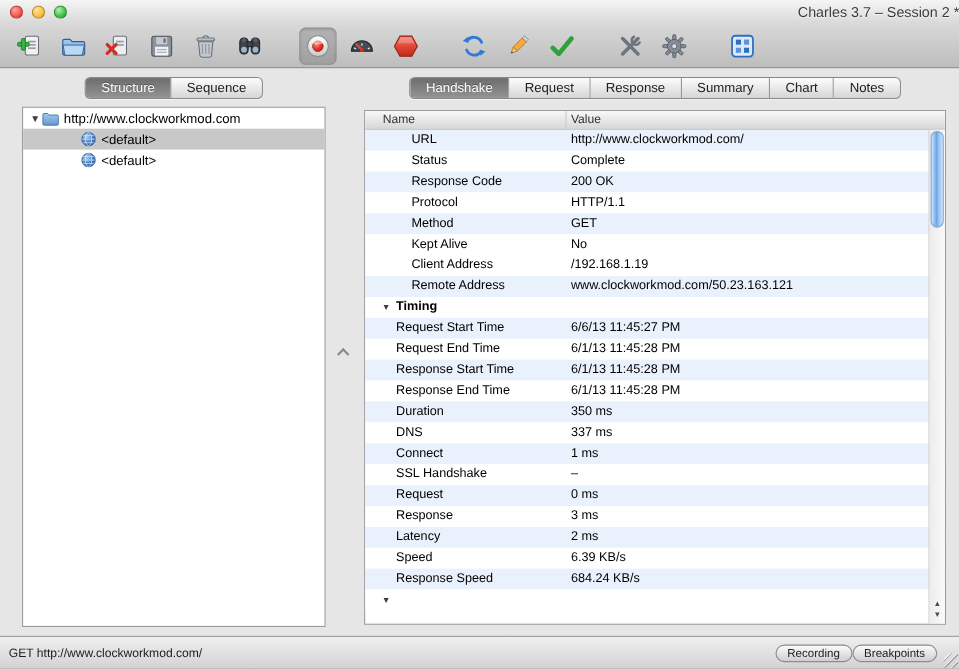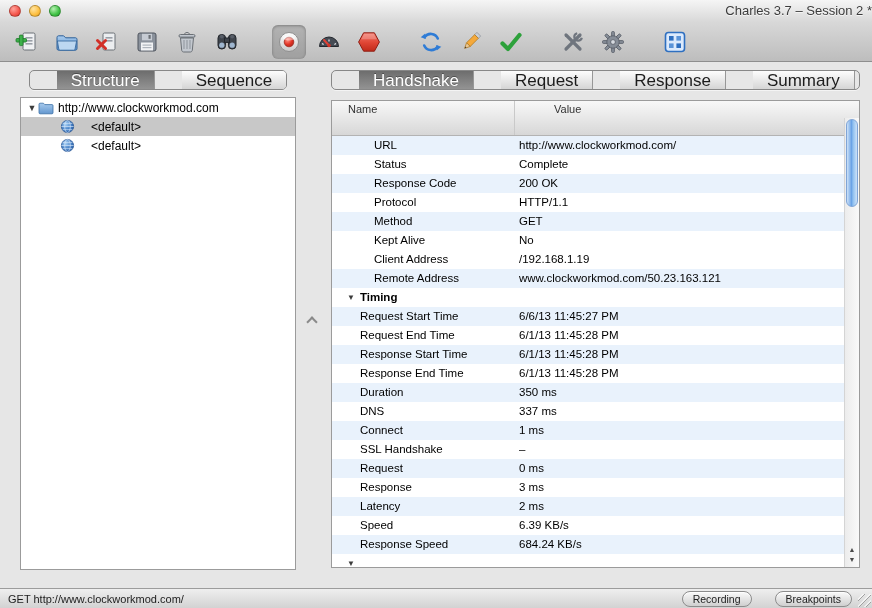--- a/index.html
+++ b/index.html
@@ -25,43 +25,43 @@
     display:flex;align-items:center;padding:0 10px;gap:6px;}
   .tbtn{width:34px;height:34px;display:flex;align-items:center;justify-content:center;border-radius:6px;}
   .tbtn.active{background:rgba(0,0,0,.16);box-shadow:inset 0 1px 3px rgba(0,0,0,.3);}
   .tgap{width:16px;height:1px;}
   
   .seg-wrap{position:absolute;top:70px;display:flex;justify-content:center;}
   .seg-wrap.left{left:0;width:316px;}
   .seg-wrap.right{left:331px;width:529px;}
   .seg{display:inline-flex;height:20px;border:1px solid #878787;border-radius:5px;
     overflow:hidden;box-shadow:0 1px 0 rgba(255,255,255,.55);}
-  .seg .s{padding:0 14px;line-height:19px;font-size:17px;color:#1c1c1c;
-    background:linear-gradient(#fdfdfd,#d5d5d5);border-right:1px solid #979797;white-space:nowrap;margin-left:27px;}
+  .seg .s{padding:0 14px;line-height:19px;font-size:12px;color:#1c1c1c;
+    background:linear-gradient(#fdfdfd,#d5d5d5);border-right:1px solid #979797;white-space:nowrap;}
   .seg .s:last-child{border-right:none;}
   .seg .s.active{background:linear-gradient(#6d6d6d,#939393);color:#fff;
     text-shadow:0 -1px 0 rgba(0,0,0,.35);}
   
   .tree-box{position:absolute;left:20px;top:97px;width:276px;height:473px;
     background:#fff;border:1px solid #9b9b9b;overflow:hidden;font-size:12px;color:#000;}
   .tree-row{height:19px;display:flex;align-items:center;white-space:nowrap;}
   .tree-row.selected{background:#c8c8c8;}
   .tree-row .twisty{width:12px;margin-left:5px;font-size:9px;color:#3c3c3c;text-align:center;flex:0 0 auto;}
   .tree-row svg{flex:0 0 auto;margin-right:4px;}
-  .tree-row.child{padding-left:39px;gap:12px;}
+  .tree-row.child{padding-left:52px;}
   .tlabel{overflow:hidden;text-overflow:ellipsis;}
   
   .splitter{position:absolute;left:297px;top:62px;width:33px;height:526px;}
   .grip-ch{position:absolute;left:11px;top:256px;width:8px;height:8px;
     border-left:2px solid #8a8a8a;border-top:2px solid #8a8a8a;transform:rotate(45deg);}
   
   .grid{position:absolute;left:331px;top:100px;width:529px;height:468px;
     background:#fff;border:1px solid #9b9b9b;overflow:hidden;}
-  .ghead{height:35px;display:flex;background:linear-gradient(#f8f8f8,#d7d7d7);
-    border-bottom:1px solid #b3b3b3;font-size:11px;color:#333;gap:35px;}
+  .ghead{height:17px;display:flex;background:linear-gradient(#f8f8f8,#d7d7d7);
+    border-bottom:1px solid #b3b3b3;font-size:11px;color:#333;}
   .hname{width:183px;padding-left:16px;line-height:16px;border-right:1px solid #c9c9c9;}
   .hvalue{flex:1;padding-left:4px;line-height:16px;}
   .grow{height:19px;display:flex;font-size:11.5px;line-height:19px;color:#000;background:#fff;}
   .grow.alt{background:#e9f2fc;}
   .gname{width:183px;display:flex;align-items:center;white-space:nowrap;overflow:hidden;}
   .glbl{padding-left:42px;}
   .grow.childrow .glbl{padding-left:28px;}
   .grow.section .gtwisty{padding-left:15px;font-size:8px;color:#3c3c3c;}
   .grow.section .glbl{padding-left:5px;font-weight:bold;}
   .gvalue{flex:1;padding-left:4px;white-space:nowrap;overflow:hidden;}
@@ -69,24 +69,24 @@
   .vscroll{position:absolute;top:17px;right:0;bottom:0;width:15px;
     background:linear-gradient(90deg,#ececec,#fafafa);border-left:1px solid #d4d4d4;}
   .vthumb{position:absolute;top:1px;left:1px;width:12px;height:88px;border-radius:6px;
     border:1px solid #7fa4d6;
     background:linear-gradient(90deg,#cde2f8,#6ba3e6 45%,#8fc0f0 60%,#cde2f8);}
   .sarrow{position:absolute;left:0;width:100%;text-align:center;font-size:7px;
     color:#4a4a4a;height:10px;line-height:10px;}
   .sarrow.up{bottom:12px;}
   .sarrow.down{bottom:2px;}
   
-  .statusbar{position:absolute;left:0;right:0;bottom:0;height:20px;
+  .statusbar{position:absolute;left:0;right:0;bottom:0;height:30px;
     background:linear-gradient(#efefef,#d2d2d2);border-top:1px solid #9c9c9c;
     display:flex;align-items:center;padding:0 8px;font-size:11px;color:#1c1c1c;}
-  .sb-badges{margin-left:auto;display:flex;gap:23px;margin-right:12px;}
+  .sb-badges{margin-left:auto;display:flex;gap:0;margin-right:12px;}
   .badge{padding:1px 10px;border:1px solid #8c8c8c;border-radius:9px;
     background:linear-gradient(#fafafa,#cfcfcf);font-size:10.5px;color:#222;
     box-shadow:inset 0 1px 0 rgba(255,255,255,.8);white-space:nowrap;}
   .rgrip{position:absolute;right:1px;bottom:1px;width:13px;height:13px;
     background:repeating-linear-gradient(-45deg, transparent 0 3px, #a0a0a0 3px 4px, rgba(255,255,255,.6) 4px 5px);}
 </style>
 </head>
 <body>
 
 <svg width="0" height="0" style="position:absolute">

